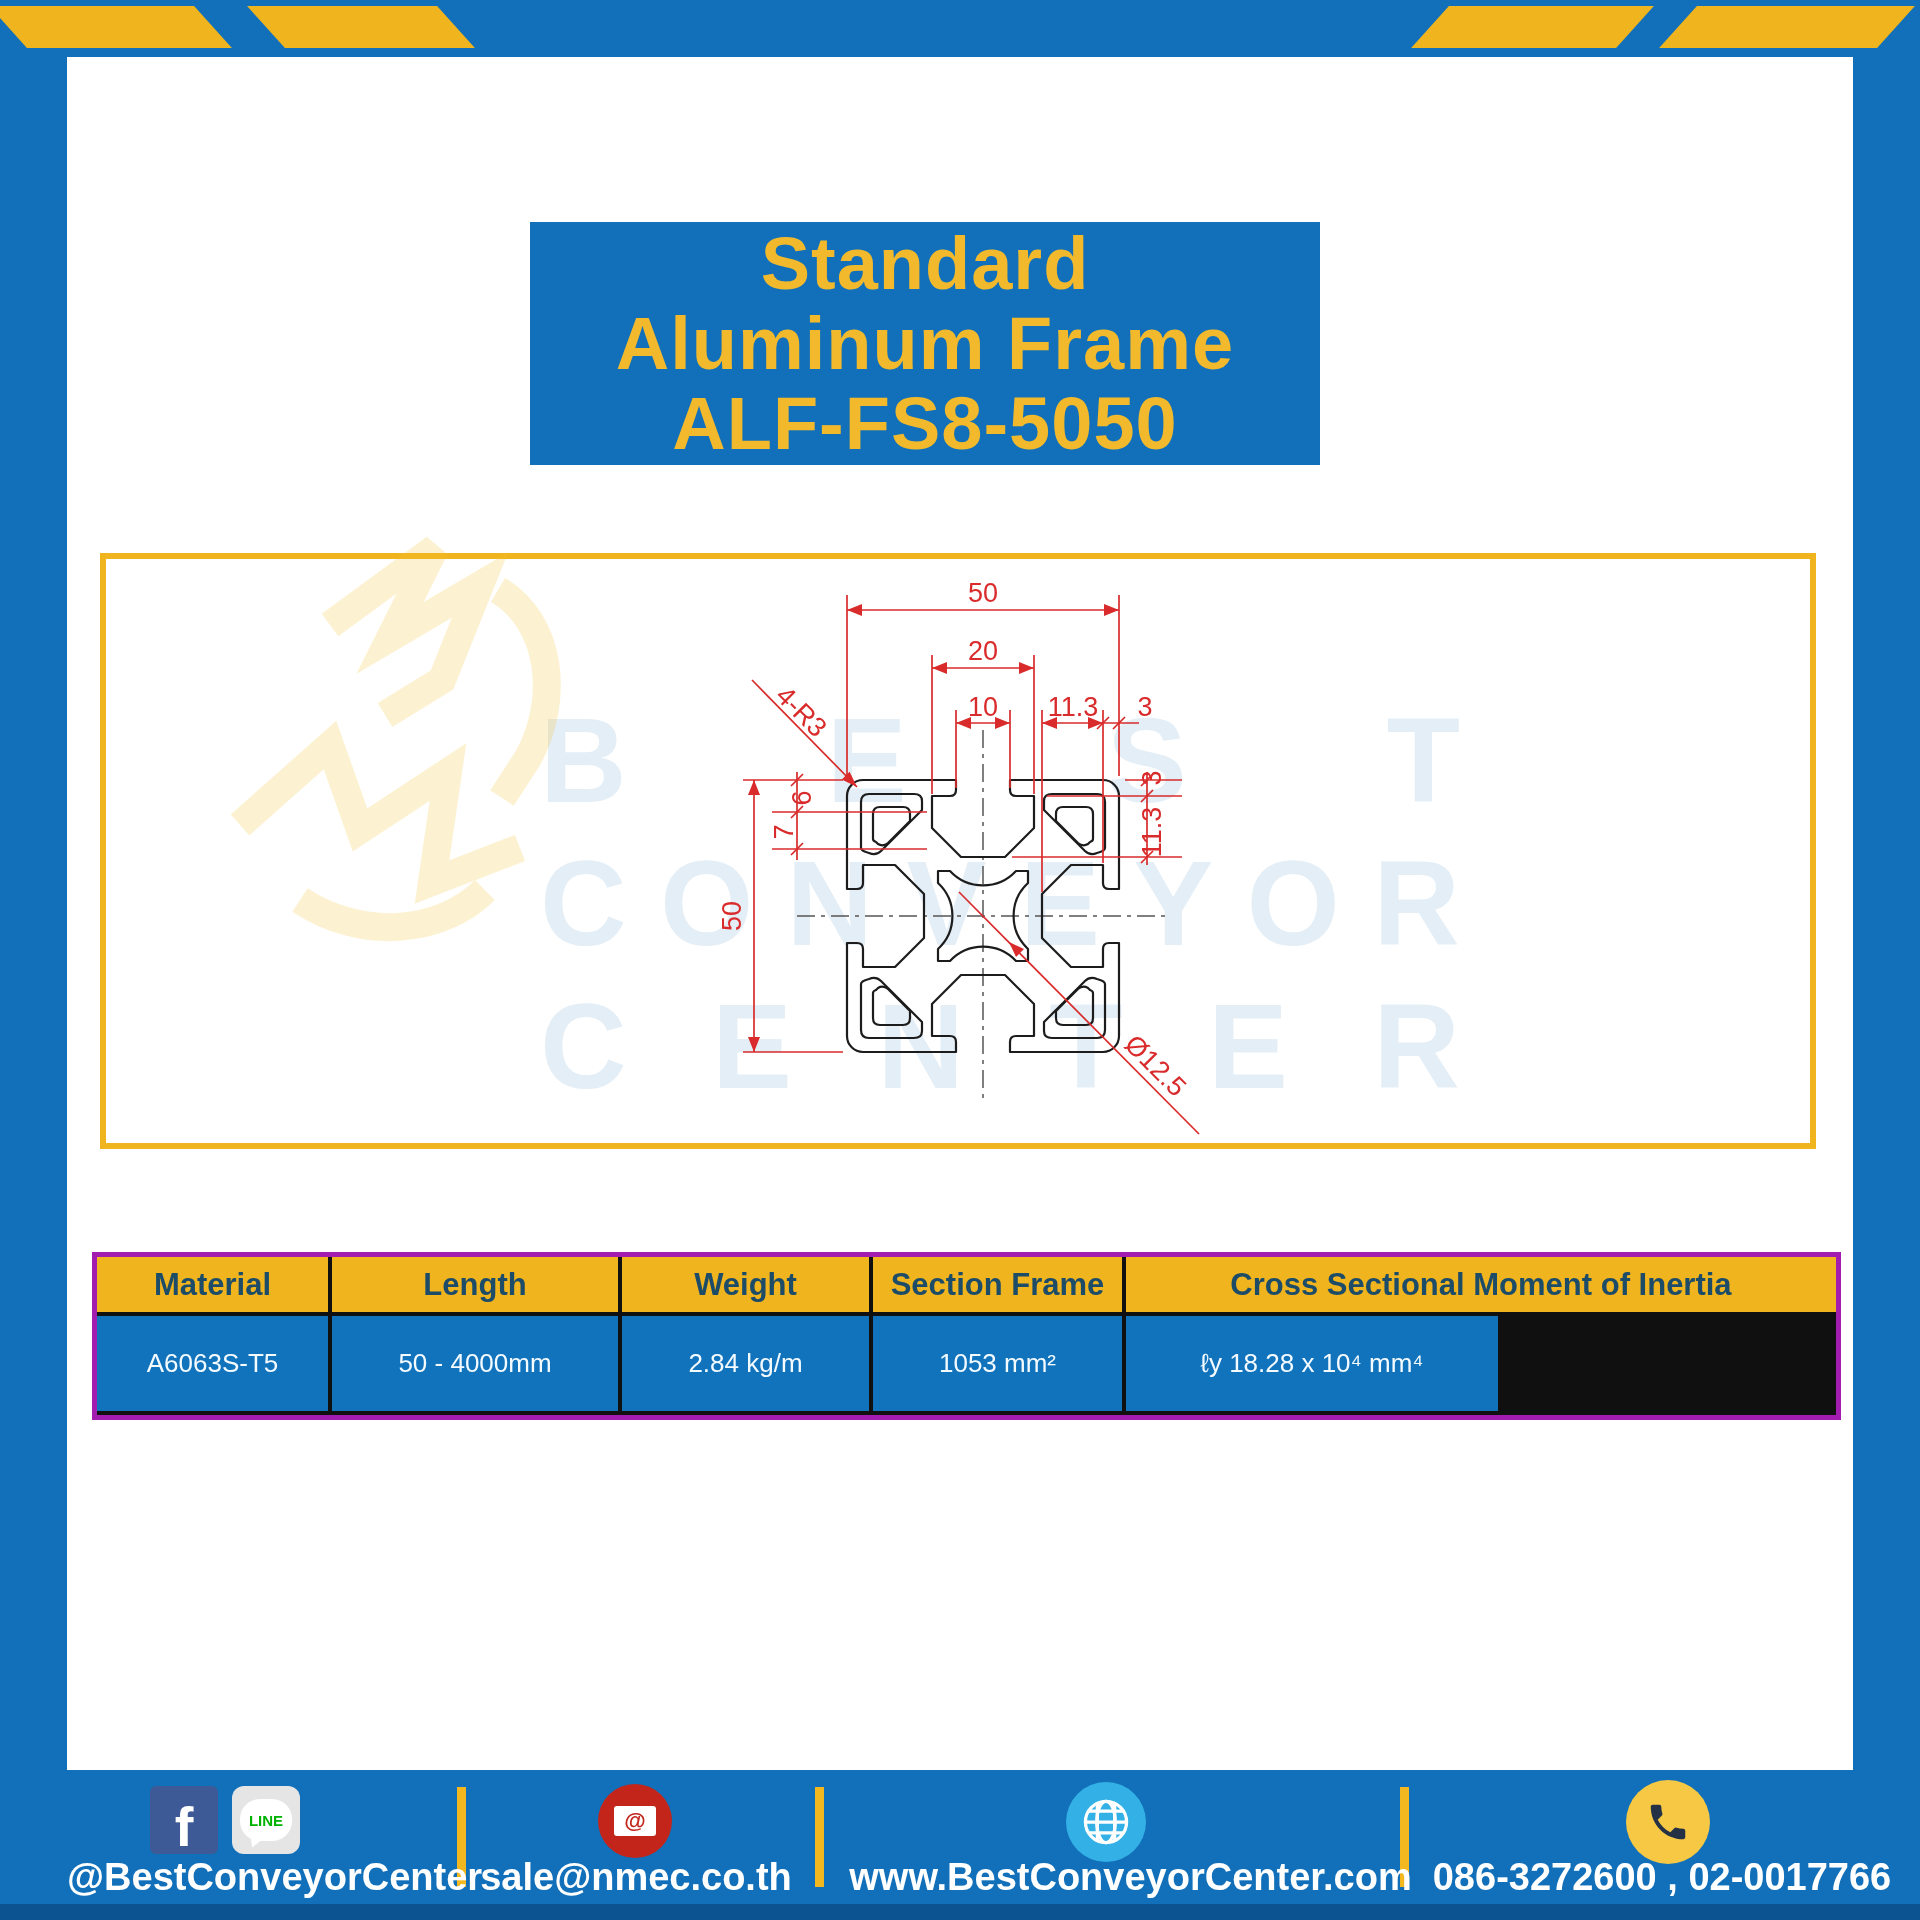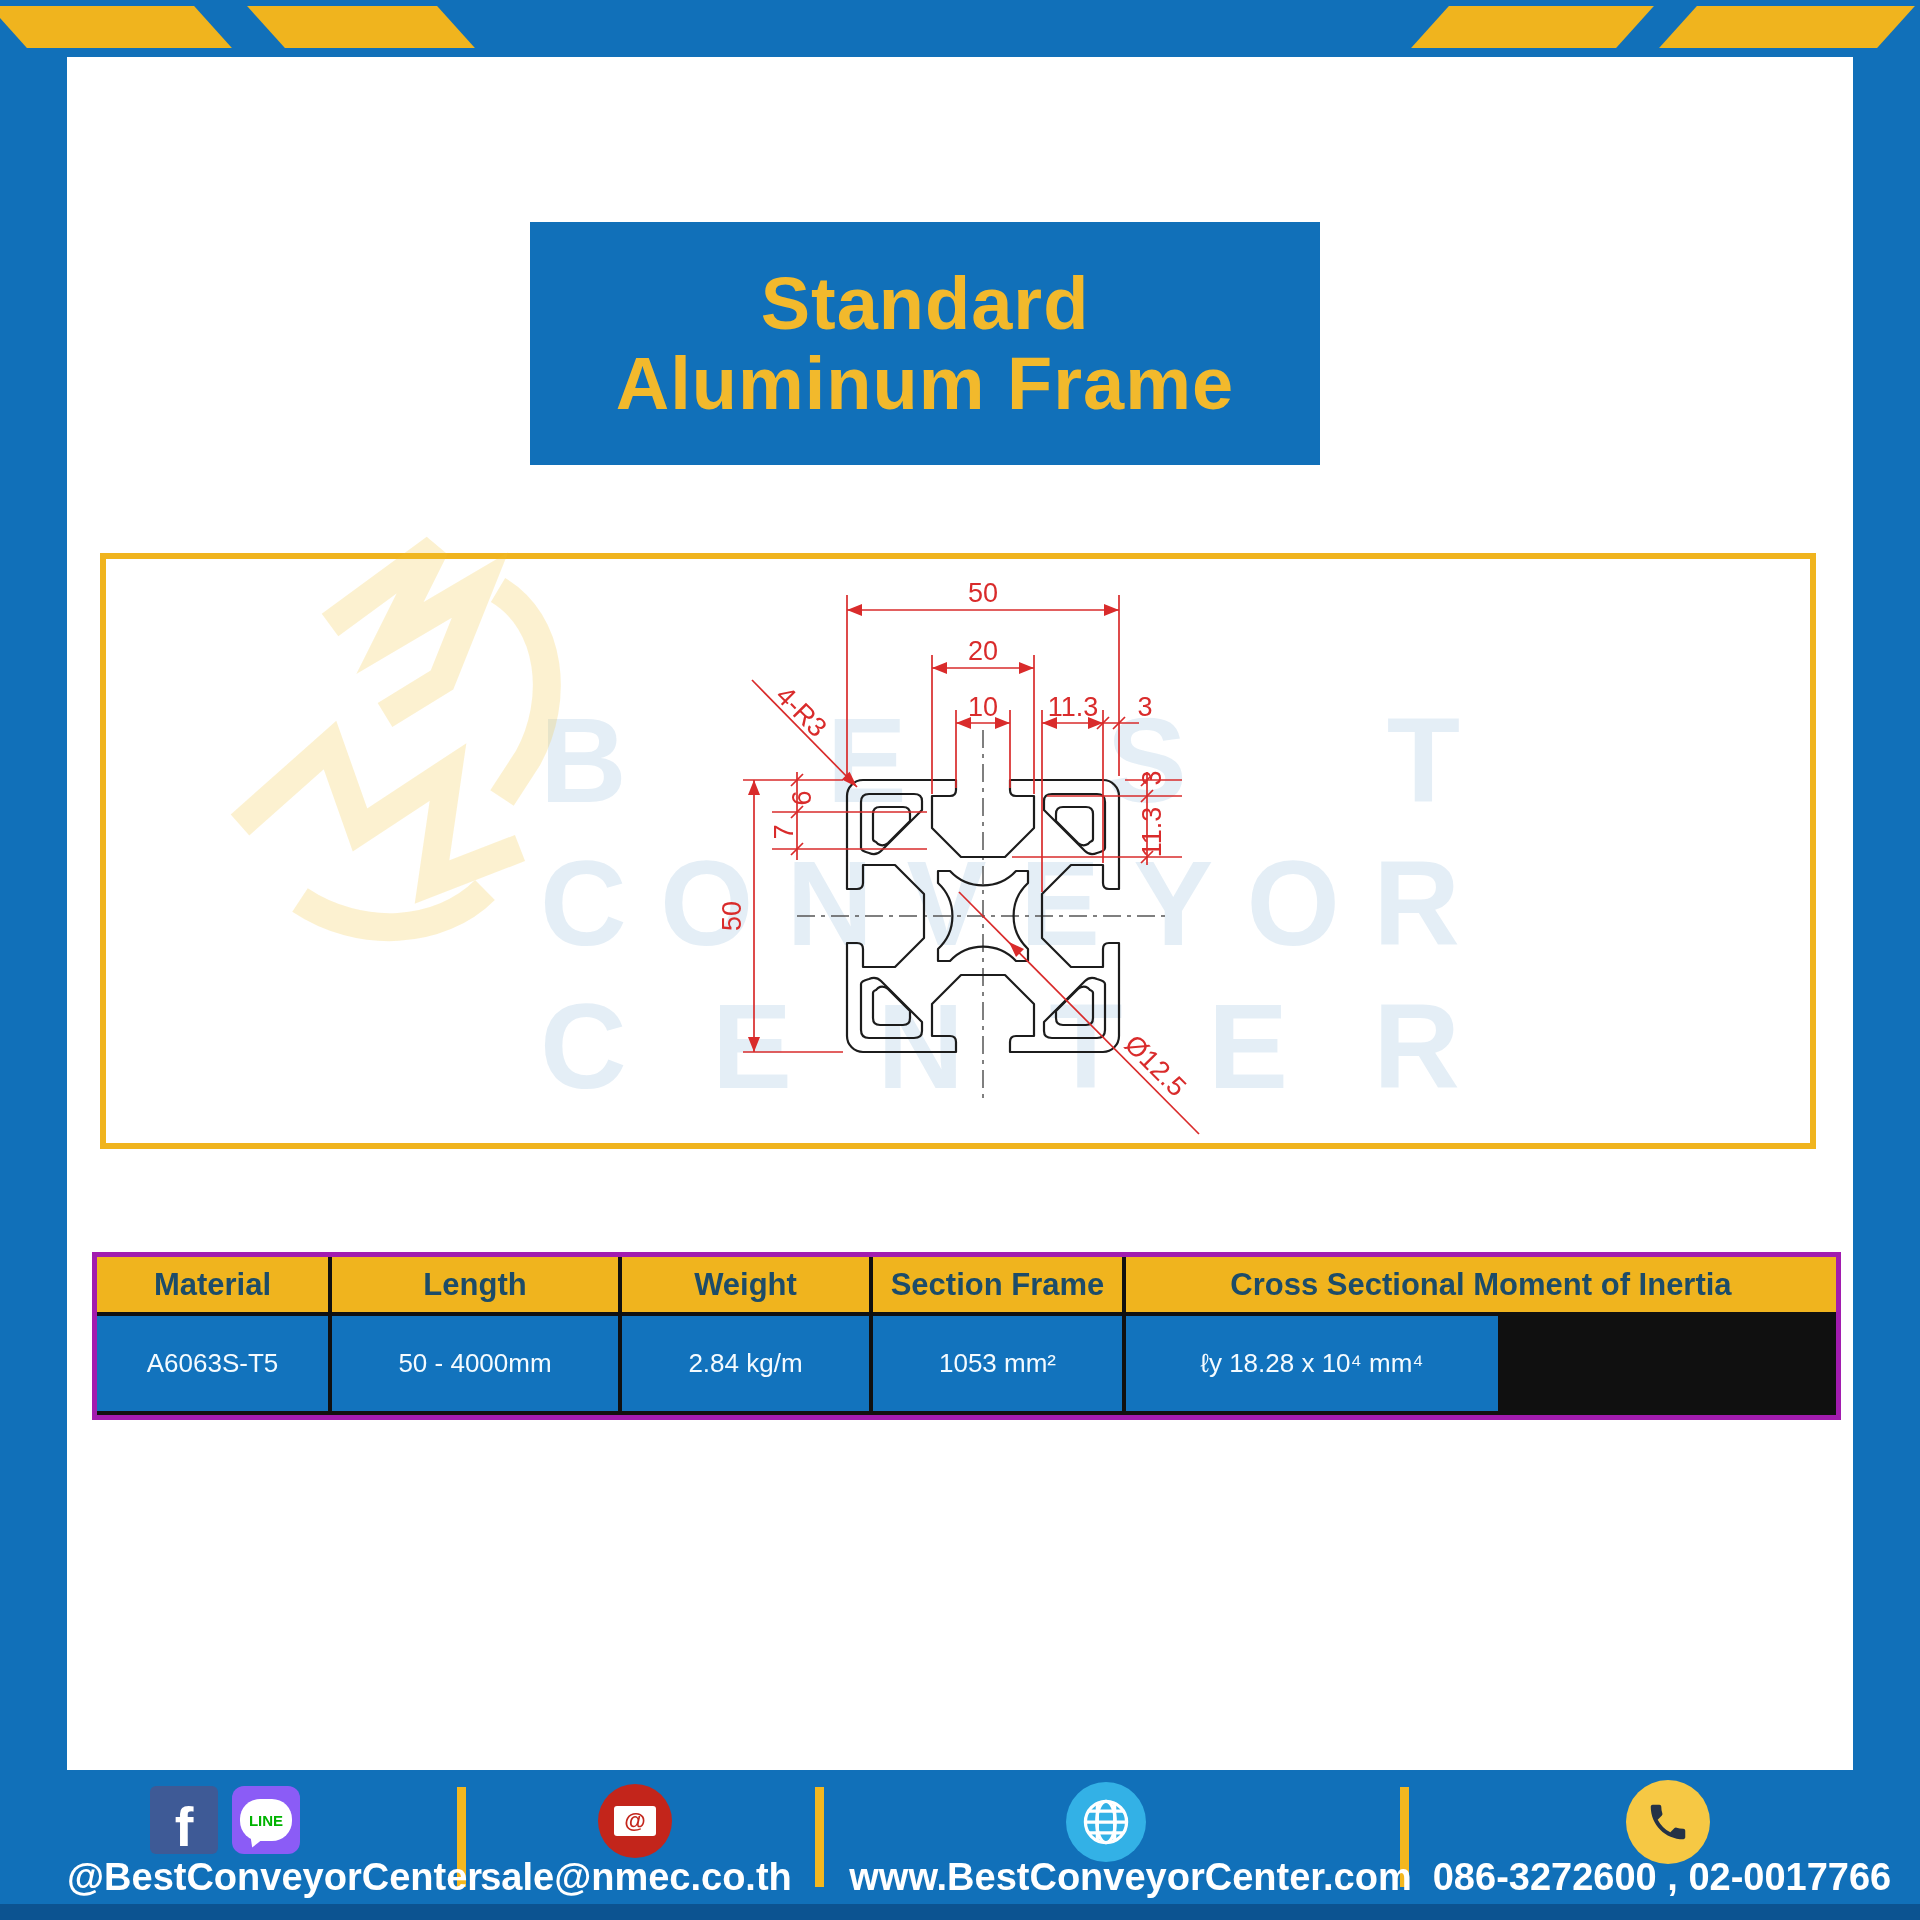--- a/index.html
+++ b/index.html
@@ -37,21 +37,21 @@
         display:flex;align-items:center;justify-content:center;}
   .spec-body{display:grid;grid-template-columns:231px 286px 247px 249px 372px 1fr;gap:4px;height:95px;}
   .spec-body .cell{background:#1273bd;color:#f4fbff;font-size:26px;
         display:flex;align-items:center;justify-content:center;}
   
   .f-divider{position:absolute;top:1787px;width:9px;height:100px;background:#f3b71f;}
   .f-label{position:absolute;top:1856px;color:#ffffff;font-weight:bold;font-size:38px;text-align:center;}
   .icon-sq{position:absolute;top:1786px;width:68px;height:68px;display:flex;align-items:center;justify-content:center;}
   .fb{background:#3e5a96;border-radius:6px;color:#ffffff;font-weight:bold;font-size:56px;}
   .fb span{position:relative;top:6px;}
-  .line-ic{background:#8b5cf6;border-radius:12px;}
+  .line-ic{background:#e5e5e5;border-radius:12px;}
   .line-bubble{width:52px;height:42px;background:#ffffff;border-radius:20px;display:flex;align-items:center;justify-content:center;
     color:#00b300;font-weight:bold;font-size:15px;position:relative;}
   .line-bubble:after{content:"";position:absolute;left:8px;bottom:-7px;width:0;height:0;
     border-left:6px solid transparent;border-right:8px solid transparent;border-top:12px solid #ffffff;transform:rotate(18deg);}
   .icon-cir{position:absolute;border-radius:50%;display:flex;align-items:center;justify-content:center;}
   .mail{left:598px;top:1784px;width:74px;height:74px;background:#c3251b;}
   .mail-env{width:42px;height:30px;background:#ffffff;border-radius:3px;display:flex;align-items:center;justify-content:center;
     color:#c3251b;font-weight:bold;font-size:22px;}
   .globe{left:1066px;top:1782px;width:80px;height:80px;background:#33b1e6;}
   .phone{left:1626px;top:1780px;width:84px;height:84px;background:#f6c844;}
@@ -65,20 +65,21 @@
   <div class="bar bar-left"></div>
   <div class="bar bar-right"></div>
   <div class="stripe sl" style="left:8px;width:205px;"></div>
   <div class="stripe sl" style="left:266px;width:190px;"></div>
   <div class="stripe sr" style="left:1430px;width:205px;"></div>
   <div class="stripe sr" style="left:1678px;width:218px;"></div>
 
   <div class="title-card">
     <div>Standard</div>
     <div>Aluminum Frame</div>
+    <div>ALF-FS8-5050</div>
   </div>
 
   <div class="panel"></div>
 
   <div class="wm">
       <div class="wm-line">
         <span>B</span>
         <span>E</span>
         <span>S</span>
         <span>T</span>

